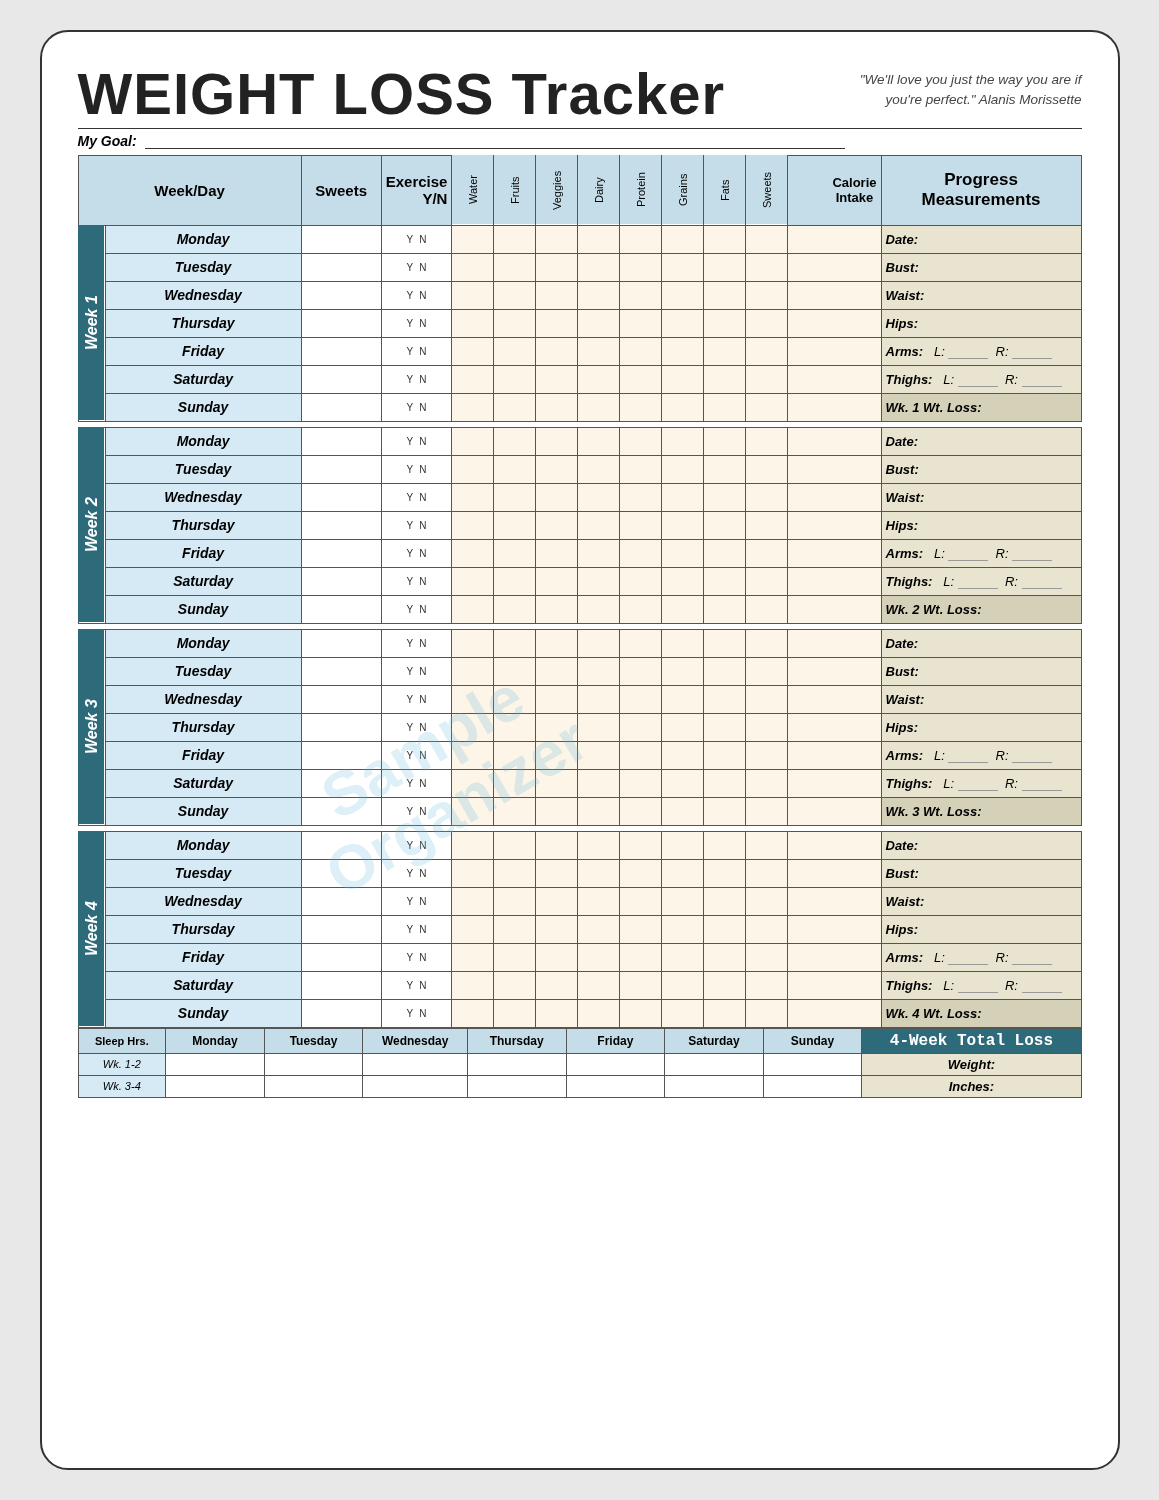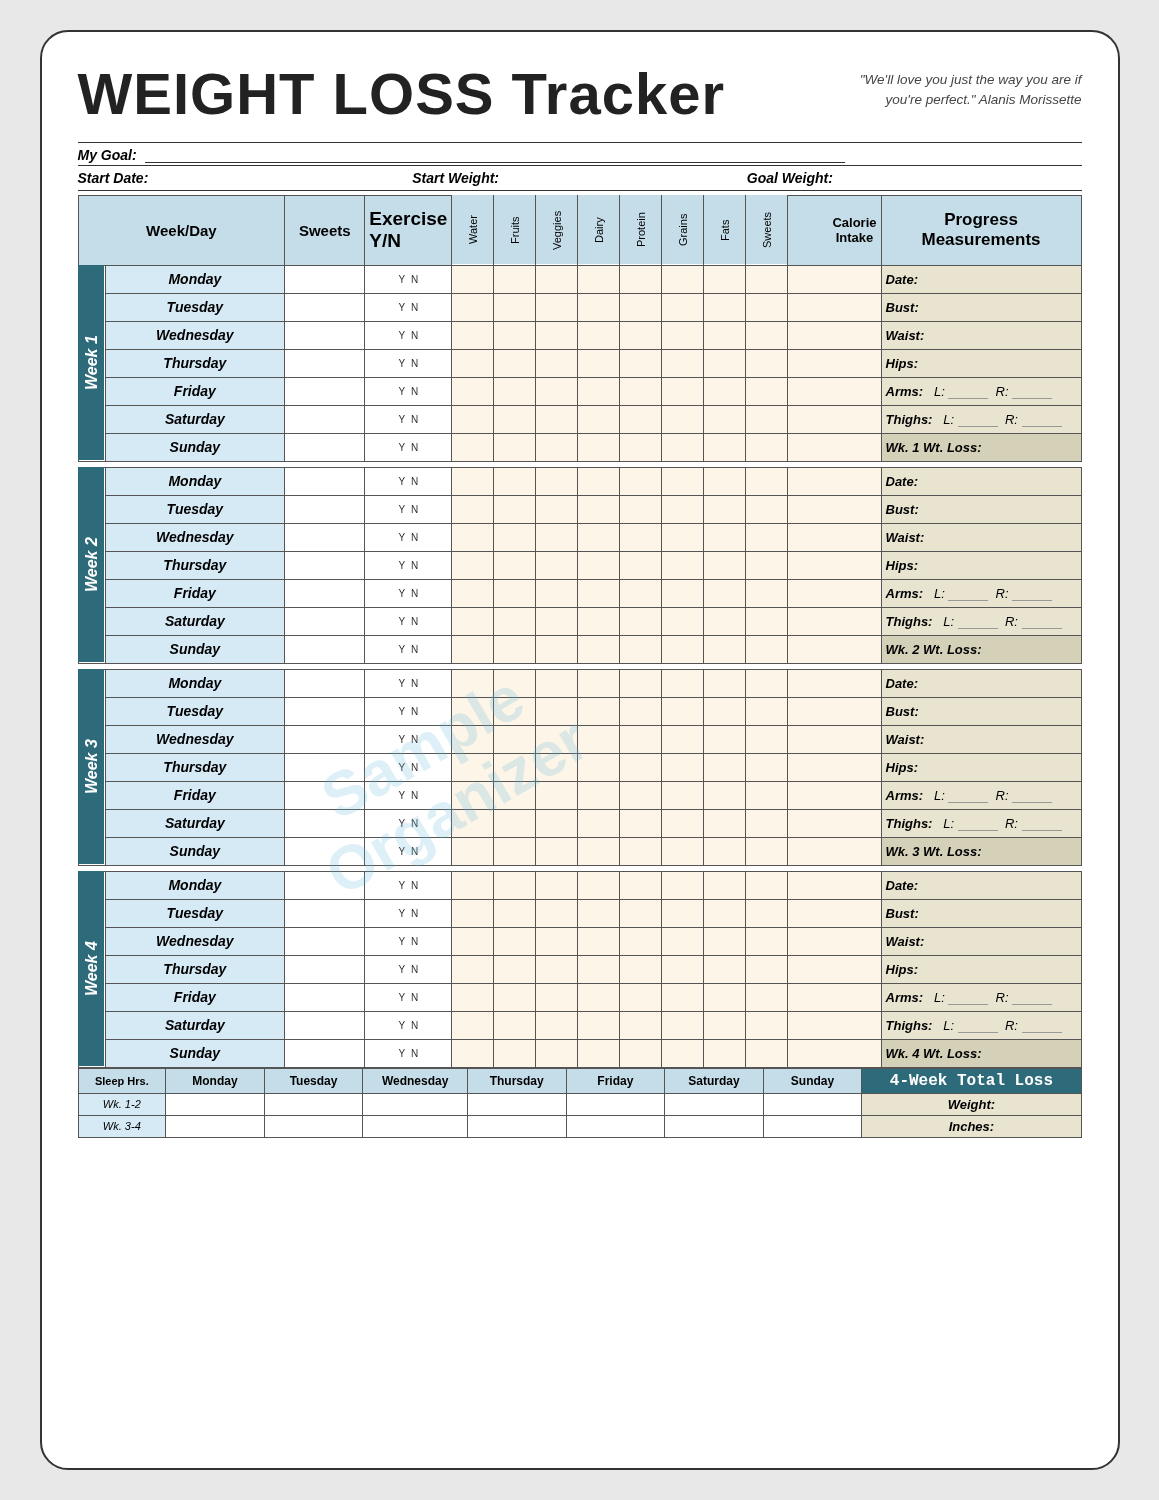--- a/index.html
+++ b/index.html
@@ -17,21 +17,21 @@
       min-height: 1440px;
       border-radius: 28px;
       border: 2px solid #333;
       padding: 30px 36px 24px 36px;
       position: relative;
     }
     .header {
       display: flex;
       align-items: flex-start;
       justify-content: space-between;
-      margin-bottom: 16px;
+      margin-bottom: 2px;
     }
     .title {
       font-size: 58px;
       font-weight: 900;
       font-family: 'Arial Black', Arial, sans-serif;
       color: #222;
       letter-spacing: 1px;
       line-height: 1.1;
     }
     .quote {
@@ -82,22 +82,22 @@
     .th-weight {
       background: #c5dde8;
       font-weight: bold;
       font-size: 15px;
       text-align: center;
       width: 80px;
     }
     .th-exercise {
       background: #c5dde8;
       font-weight: bold;
-      font-size: 19px;
-      text-align: left;
+      font-size: 15px;
+      text-align: right;
       width: 68px;
     }
     .th-food {
       background: #c5dde8;
       text-align: center;
       font-size: 11px;
       font-weight: normal;
       width: 42px;
       writing-mode: vertical-rl;
       transform: rotate(180deg);
@@ -251,31 +251,20 @@
   <div class="header">
     <div class="title">WEIGHT LOSS Tracker</div>
     <div class="quote">"We'll love you just the way you are if you're perfect."  Alanis Morissette</div>
   </div>
 
   <div class="goal-row">
     <span>My Goal:</span>
     <span style="display:inline-block;width:700px;border-bottom:1px solid #333;margin-left:4px;vertical-align:bottom;"></span>
   </div>
 
-  <div class="info-row">
-    <div class="info-col">
-      <span>Start Date:</span>
-    </div>
-    <div class="info-col">
-      <span>Start Weight:</span>
-    </div>
-    <div class="info-col">
-      <span>Goal Weight:</span>
-    </div>
-  </div>
 
   <table class="main-table">
     <thead>
       <tr>
         <th class="th-weekday" colspan="2" style="font-size:15px;font-weight:bold;text-align:center;background:#c5dde8;">Week/Day</th>
         <th class="th-weight">Sweets</th>
         <th class="th-exercise">
           <span>Exercise Y/N</span>
         </th>
         <th class="th-food">Water</th>

